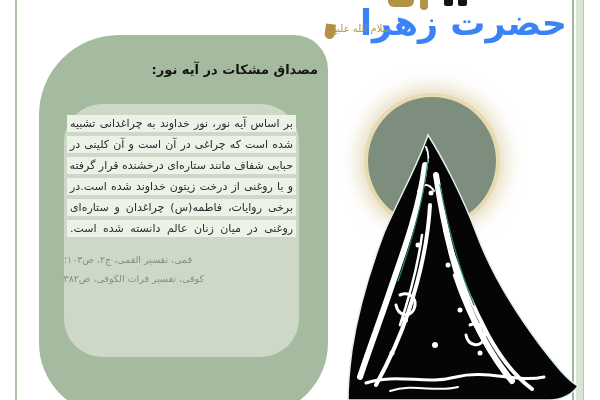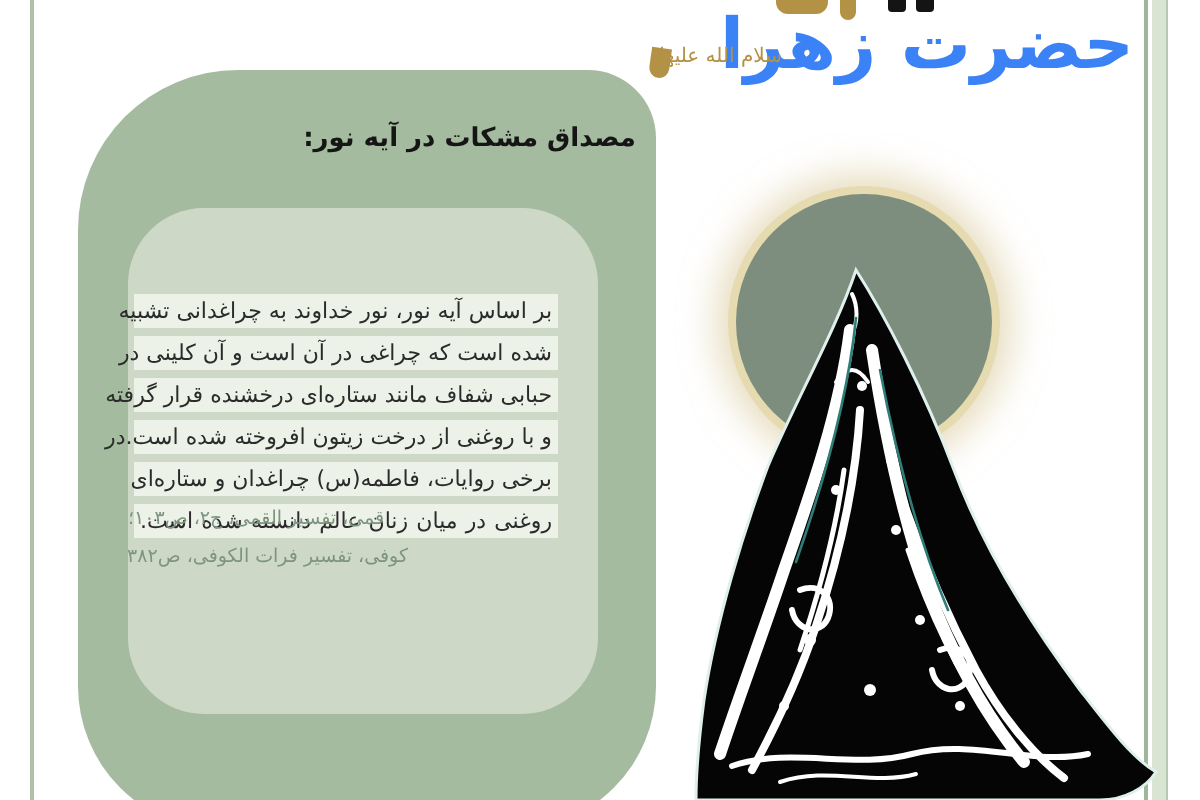--- a/index.html
+++ b/index.html
@@ -33,21 +33,21 @@
     background:#a5bb9f;border-radius:80px 34px 72px 72px;
   }
   .heading{
     position:absolute;right:10px;top:20px;color:#151515;font-weight:bold;
     font-size:13px;line-height:30px;direction:rtl;white-space:nowrap;
   }
   .panel{
     position:absolute;left:25px;top:69px;width:235px;height:253px;
     background:#cdd9c6;border-radius:38px;
   }
-  .body-lines{position:absolute;left:3px;right:20px;top:11px;direction:rtl;margin-top:32px;}
+  .body-lines{position:absolute;left:3px;right:3px;top:11px;direction:rtl;}
   .body-line{
     height:17px;line-height:17px;margin-bottom:4px;background:#edf2e9;
     color:#2b2b2b;font-size:11px;text-align:justify;text-align-last:justify;
     padding:0 3px;white-space:nowrap;
   }
   .citations{
     position:absolute;left:0;top:146px;width:140px;direction:rtl;text-align:left;
   }
   .citation-line{
     color:#7d947e;font-size:9.5px;line-height:19px;white-space:nowrap;direction:rtl;
@@ -79,21 +79,21 @@
   <div class="masthead-honorific">سلام الله علیها</div>
 
   <div class="green-box">
     <div class="heading">مصداق مشکات در آیه نور:</div>
 
     <div class="panel">
       <div class="body-lines">
         <div class="body-line">بر اساس آیه نور، نور خداوند به چراغدانی تشبیه</div>
         <div class="body-line">شده است که چراغی در آن است و آن کلینی در</div>
         <div class="body-line">حبابی شفاف مانند ستاره‌ای درخشنده قرار گرفته</div>
-        <div class="body-line">و با روغنی از درخت زیتون افروخته شده است.در</div>
+        <div class="body-line">و با روغنی از درخت زیتون خداوند شده است.در</div>
         <div class="body-line">برخی روایات، فاطمه(س) چراغدان و ستاره‌ای</div>
         <div class="body-line">روغنی در میان زنان عالم دانسته شده است.</div>
       </div>
 
       <div class="citations">
         <div class="citation-line">قمی، تفسیر القمی، ج۲، ص۱۰۳؛</div>
         <div class="citation-line">کوفی، تفسیر فرات الکوفی، ص۳۸۲</div>
       </div>
     </div>
   </div>

